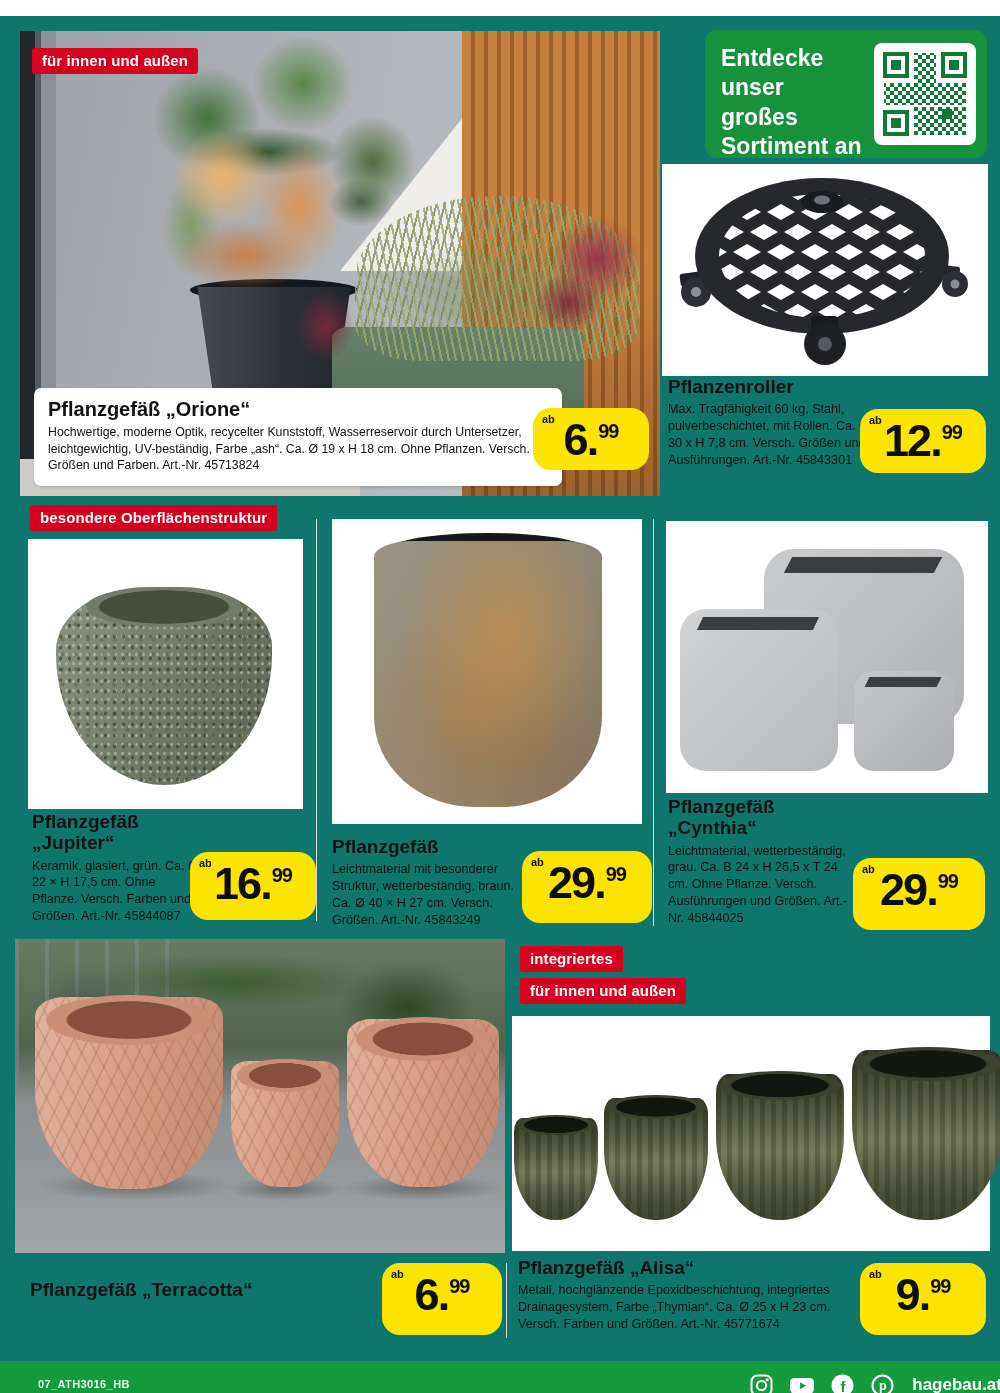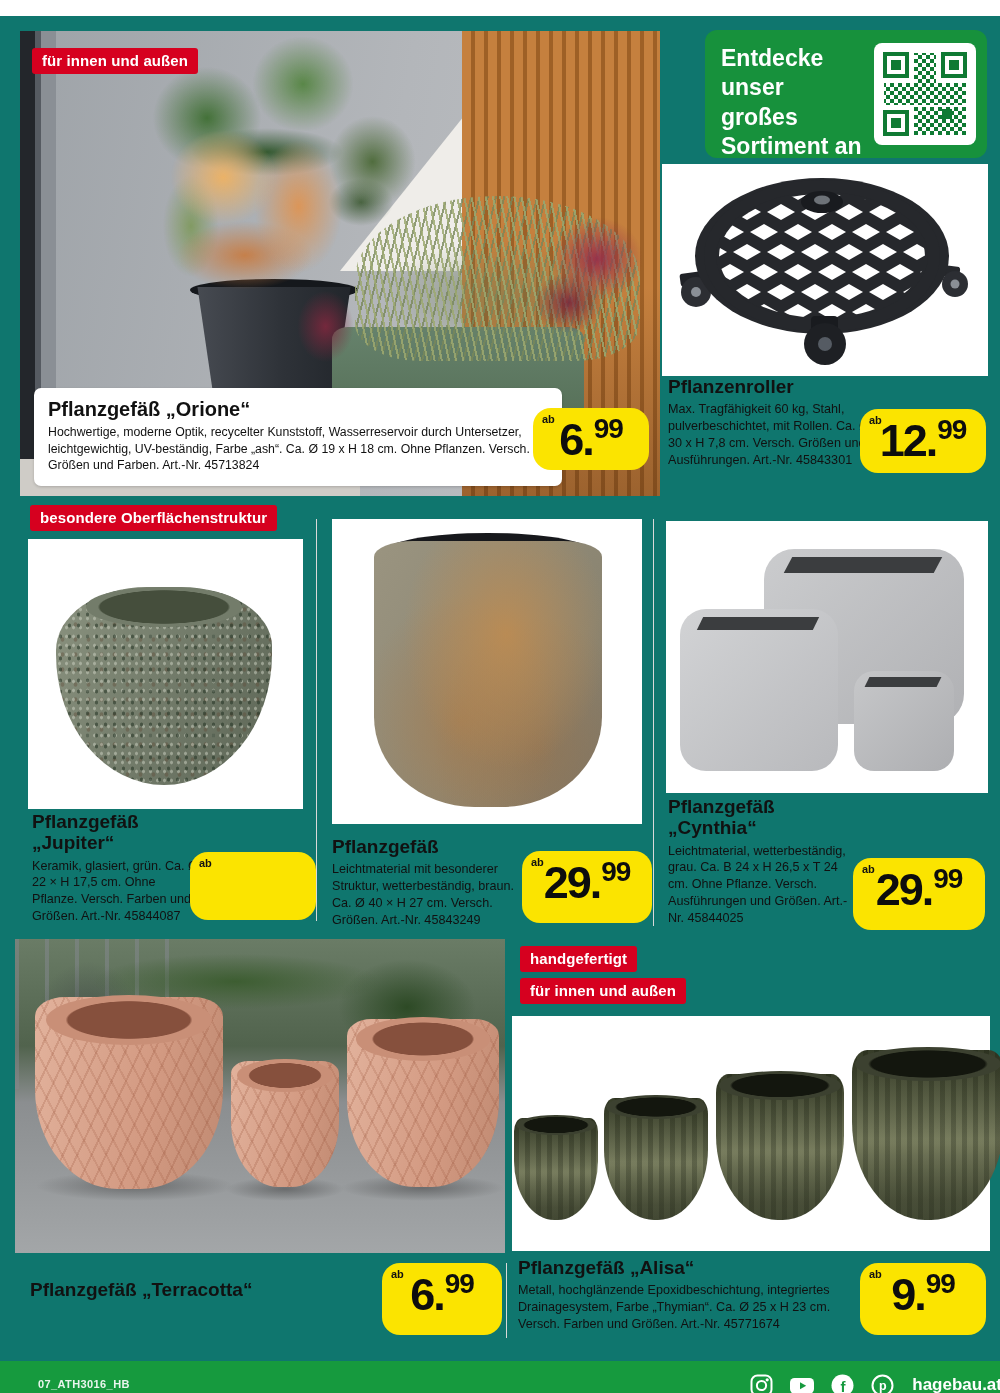--- a/index.html
+++ b/index.html
@@ -10,21 +10,21 @@
   .badge{position:absolute;background:#d6001f;color:#fff;font-weight:bold;font-size:15px;
          padding:4px 10px 5px;border-radius:3px;letter-spacing:.1px;white-space:nowrap;}
   
   .p-title{font-weight:bold;font-size:19px;line-height:1.12;margin:0 0 4px;white-space:pre-line;}
   .p-desc{font-size:12.6px;line-height:1.34;margin:0;}
   
   .tag{position:absolute;background:#fbe400;border-radius:18px;}
   .tag .ab{position:absolute;left:9px;top:5px;font-size:11px;font-weight:bold;color:#111;}
   .tag .price{position:absolute;left:0;right:0;top:6px;text-align:center;font-weight:bold;color:#0d0d0d;white-space:nowrap;}
   .tag .int,.tag .dot{font-size:45px;line-height:1.15;letter-spacing:-2px;}
-  .tag .frac{font-size:28px;position:relative;top:-17px;margin-left:1px;letter-spacing:-1px;}
+  .tag .frac{font-size:20px;position:relative;top:-17px;margin-left:1px;letter-spacing:-1px;}
   .vline{position:absolute;width:1px;background:#d9d9d9;}
   
   .hero{left:20px;top:15px;width:640px;height:465px;overflow:hidden;background:linear-gradient(100deg,#9ea3a8,#b3b6ba 55%,#bfc1c4);}
   .hero .frame{left:0;top:0;width:36px;height:100%;background:linear-gradient(90deg,#23262b 0 15px,#565b62 15px 21px,#8a8f95 21px);}
   .hero .whitecorner{left:320px;top:40px;width:160px;height:200px;background:#efede9;clip-path:polygon(100% 0,100% 100%,0 100%);}
   .hero .slats{left:442px;top:0;width:198px;height:465px;background:repeating-linear-gradient(90deg,#c5803e 0 9px,#9e6026 9px 13px);}
   .hero .slatshade{left:442px;top:0;width:198px;height:465px;background:linear-gradient(rgba(0,0,0,0) 55%,rgba(60,30,10,.3));}
   .hero .pedestal{left:105px;top:332px;width:535px;height:133px;background:linear-gradient(#f0eee a0,#efede9 0 14px,#dedbd6 14px);}
   .hero .step{left:0;top:428px;width:340px;height:37px;background:#cfccc7;}
   .blob{position:absolute;border-radius:50%;}
@@ -230,20 +230,21 @@
     <div class="pot"></div>
     <div class="rim"></div>
   </div>
   <div class="abs" style="left:32px;top:795px;width:172px;">
     <div class="p-title">Pflanzgefäß
 „Jupiter“</div>
     <p class="p-desc">Keramik, glasiert, grün. Ca. Ø 22 × H 17,5 cm. Ohne Pflanze. Versch. Farben und Größen. Art.-Nr. 45844087</p>
   </div>
   <div class="tag" style="left:190px;top:836px;width:126px;height:68px;">
     <span class="ab">ab</span>
+    <span class="price"><span class="int">16</span><span class="dot">.</span><span class="frac">99</span></span>
   </div>
 
   <div class="abs mid">
     <div class="rim"></div>
     <div class="pot"></div>
   </div>
   <div class="abs" style="left:332px;top:820px;width:205px;">
     <div class="p-title">Pflanzgefäß</div>
     <p class="p-desc">Leichtmaterial mit besonderer Struktur, wetterbeständig, braun. Ca. Ø 40 × H 27 cm. Versch. Größen. Art.-Nr. 45843249</p>
   </div>
@@ -282,21 +283,21 @@
     <div class="tpot" style="left:20px;top:58px;width:188px;height:192px;">
       <div class="trim"></div>
     </div>
     <div class="tpot" style="left:216px;top:122px;width:108px;height:126px;">
       <div class="trim"></div>
     </div>
     <div class="tpot" style="left:332px;top:80px;width:152px;height:168px;">
       <div class="trim"></div>
     </div>
   </div>
-  <div class="badge" style="left:520px;top:930px;">handgefertigt</div>
+  <div class="badge" style="left:520px;top:930px;">integriertes</div>
   <div class="badge" style="left:520px;top:962px;">für innen und außen</div>
 
   <div class="abs alisa">
     <div class="apot" style="left:2px;top:102px;width:84px;height:102px;">
         <div class="arim"></div>
       </div>
     <div class="apot" style="left:92px;top:82px;width:104px;height:122px;">
         <div class="arim"></div>
       </div>
     <div class="apot" style="left:204px;top:58px;width:128px;height:146px;">

